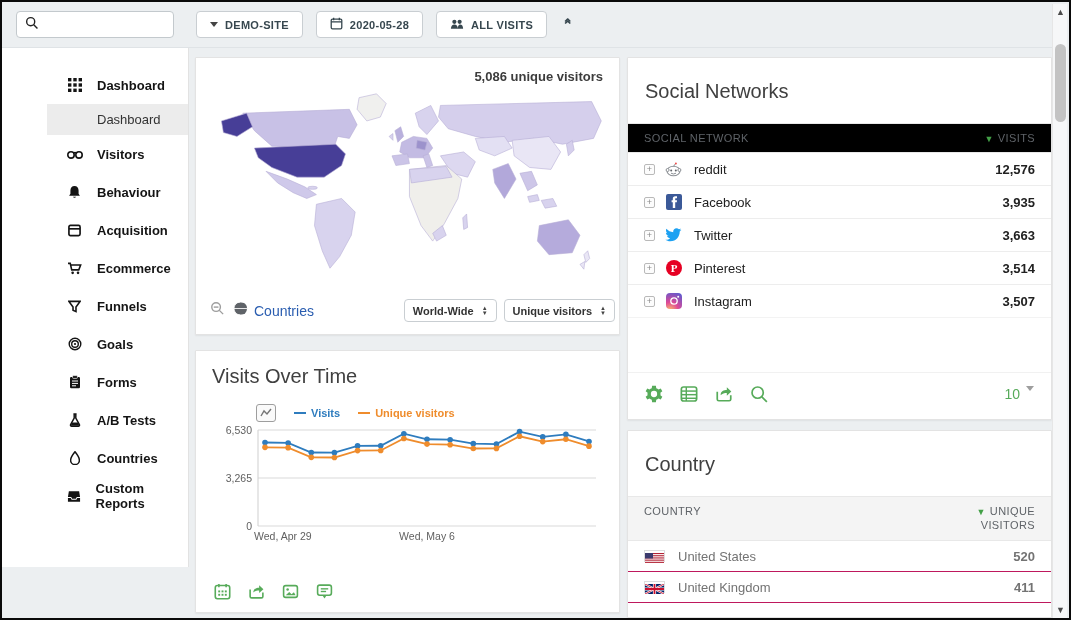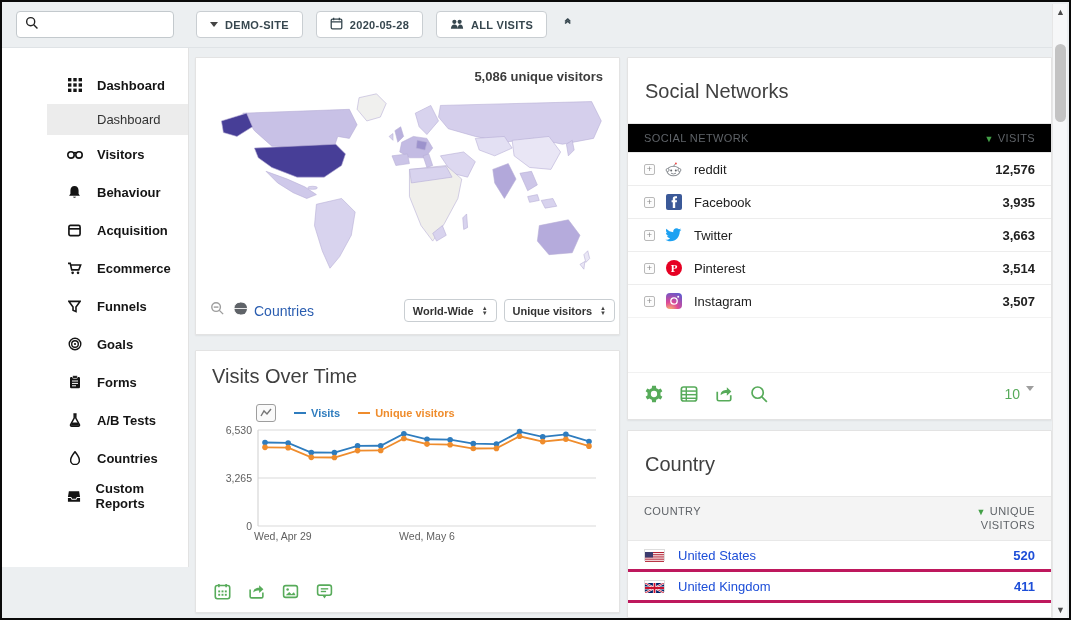--- a/index.html
+++ b/index.html
@@ -59,21 +59,21 @@
   .expand-box { width:11px; height:11px; border:1px solid #b9b9b9; border-radius:2px; color:#8a8a8a; font-size:9px; line-height:9px; text-align:center; margin-right:10px; cursor:pointer; background:#fcfcfc; flex:0 0 auto; }
   .brand { width:17px; height:17px; margin-right:12px; flex:0 0 auto; display:flex; align-items:center; justify-content:center; }
   .social-footer { margin-top:auto; display:flex; align-items:center; padding:12px 17px 16px 17px; border-top:1px solid #f1f1f1; }
   .social-footer .gicon { margin-right:17px; }
   .pagesize { margin-left:auto; display:flex; gap:6px; color:#57ab5a; font-size:14px; cursor:pointer; }
   .pagesize .tri { width:0; height:0; border-left:4px solid transparent; border-right:4px solid transparent; border-top:5px solid #9e9e9e; }
 
   .country-card { width:425px; height:188px; overflow:hidden; display:flex; flex-direction:column; }
   .thead2 { display:flex; justify-content:space-between; align-items:flex-start; background:#f4f4f4; border-top:1px solid #e8e8e8; border-bottom:1px solid #e8e8e8; padding:8px 16px; font-size:11px; color:#5f6368; letter-spacing:.4px; }
   .uv-head { text-align:right; line-height:13px; }
-  .crow { display:flex; align-items:center; height:31px; border-bottom:3px solid #be185d; padding:0 16px; font-size:13px; color:#1d4ed8;justify-content:space-between; }
+  .crow { display:flex; align-items:center; height:31px; border-bottom:1px solid #be185d; padding:0 16px; font-size:13px; color:#737373;justify-content:space-between; }
   .crow .val { margin-left:auto; font-weight:bold; }
   .flag { width:21px; height:12px; margin-right:13px; flex:0 0 auto; border:1px solid #ddd; }
 
   
   .vscroll { position:absolute; right:2px; top:2px; width:15px; height:614px; background:#f6f7f8; border-left:1px solid #e6e6e6; z-index:10; }
   .vscroll .arrow { position:absolute; left:0; width:15px; text-align:center; font-size:9px; color:#4a4a4a; cursor:pointer; }
   .vscroll .thumb { position:absolute; left:2px; width:11px; top:40px; height:78px; background:#c3c3c3; border-radius:6px; cursor:pointer; }
 </style>
 </head>
 <body>

